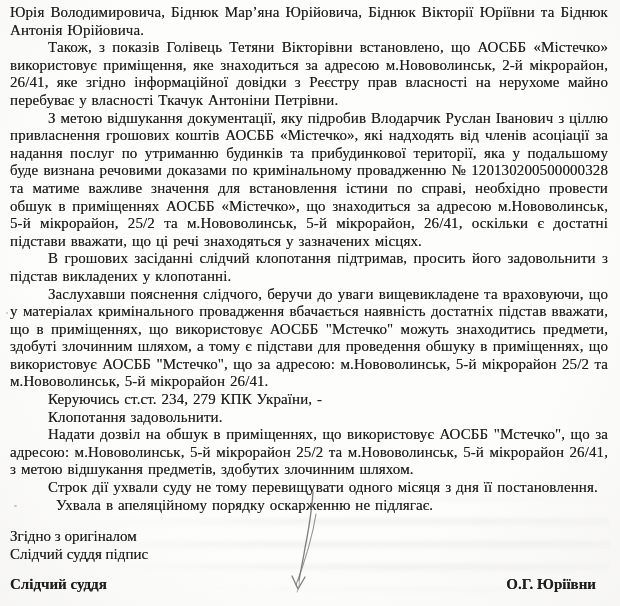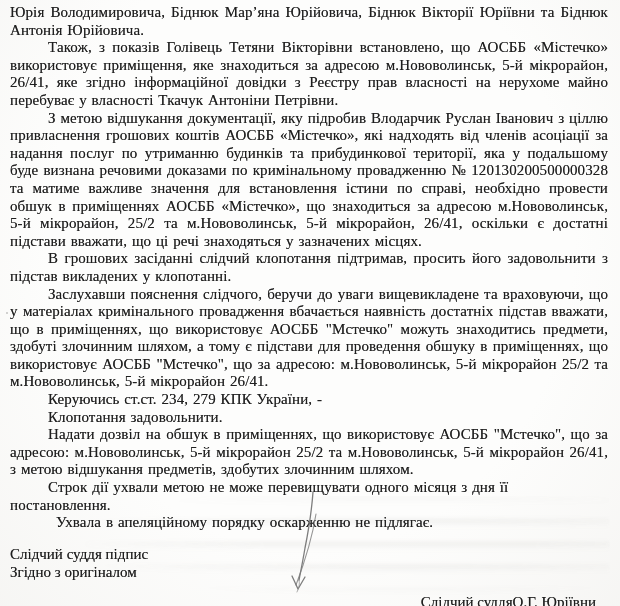--- a/index.html
+++ b/index.html
@@ -38,25 +38,25 @@
   .body-text p.no-justify { text-align: left; }
   .certification {
     margin-top: 13px;
     font-size: 15px;
     line-height: 18px;
     text-shadow: 0 0 0.5px rgba(20,20,20,0.6);
   }
   .certification .cert-line { margin: 0; }
   .final-row {
     display: flex;
-    justify-content: flex-end;
+    justify-content: space-between;
     align-items: baseline;
     margin-top: 12px;
     padding-right: 12px;
-    font-weight: normal;
+    font-weight: bold;
     font-size: 15px;
     line-height: 18px;
     text-shadow: 0 0 0.5px rgba(20,20,20,0.6);
   }
   .signature-svg {
     position: absolute;
     left: 282px;
     top: 448px;
     z-index: 3;
     pointer-events: none;
@@ -85,34 +85,34 @@
 </head>
 <body>
 
 <div class="bleed"></div>
 <div class="speck" style="left:14px;top:505px;width:3px;height:2px;"></div>
 <div class="speck" style="left:6px;top:312px;width:2px;height:2px;"></div>
 
 <div class="page">
   <div class="body-text">
     <p class="no-indent">Юрія Володимировича, Біднюк Мар’яна Юрійовича, Біднюк Вікторії Юріївни та Біднюк Антонія Юрійовича.</p>
-    <p>Також, з показів Голівець Тетяни Вікторівни встановлено, що АОСББ «Містечко» використовує приміщення, яке знаходиться за адресою м.Нововолинськ, 5-й мікрорайон, 26/41, яке згідно інформаційної довідки з Реєстру прав власності на нерухоме майно перебуває у власності Ткачук Антоніни Петрівни.</p>
+    <p>Також, з показів Голівець Тетяни Вікторівни встановлено, що АОСББ «Містечко» використовує приміщення, яке знаходиться за адресою м.Нововолинськ, 2-й мікрорайон, 26/41, яке згідно інформаційної довідки з Реєстру прав власності на нерухоме майно перебуває у власності Ткачук Антоніни Петрівни.</p>
     <p>З метою відшукання документації, яку підробив Влодарчик Руслан Іванович з ціллю привласнення грошових коштів АОСББ «Містечко», які надходять від членів асоціації за надання послуг по утриманню будинків та прибудинкової території, яка у подальшому буде визнана речовими доказами по кримінальному провадженню № 120130200500000328 та матиме важливе значення для встановлення істини по справі, необхідно провести обшук в приміщеннях АОСББ «Містечко», що знаходиться за адресою м.Нововолинськ, 5-й мікрорайон, 25/2 та м.Нововолинськ, 5-й мікрорайон, 26/41, оскільки є достатні підстави вважати, що ці речі знаходяться у зазначених місцях.</p>
     <p>В грошових засіданні слідчий клопотання підтримав, просить його задовольнити з підстав викладених у клопотанні.</p>
     <p>Заслухавши пояснення слідчого, беручи до уваги вищевикладене та враховуючи, що у матеріалах кримінального провадження вбачається наявність достатніх підстав вважати, що в приміщеннях, що використовує АОСББ "Мстечко" можуть знаходитись предмети, здобуті злочинним шляхом, а тому є підстави для проведення обшуку в приміщеннях, що використовує АОСББ "Мстечко", що за адресою: м.Нововолинськ, 5-й мікрорайон 25/2 та м.Нововолинськ, 5-й мікрорайон 26/41.</p>
     <p class="no-justify">Керуючись ст.ст. 234, 279 КПК України, -</p>
     <p class="no-justify">Клопотання задовольнити.</p>
     <p>Надати дозвіл на обшук в приміщеннях, що використовує АОСББ "Мстечко", що за адресою: м.Нововолинськ, 5-й мікрорайон 25/2 та м.Нововолинськ, 5-й мікрорайон 26/41, з метою відшукання предметів, здобутих злочинним шляхом.</p>
-    <p class="no-justify">Строк дії ухвали метою не може перевищувати одного місяця  з дня її постановлення.</p>
+    <p class="no-justify">Строк дії ухвали суду не тому перевищувати одного місяця  з дня її постановлення.</p>
     <p class="no-justify more-indent">Ухвала в апеляційному порядку оскарженню не підлягає.</p>
   </div>
 
   <div class="certification">
+    <p class="cert-line">Згідно з оригіналом</p>
     <p class="cert-line">Слідчий суддя  підпис</p>
-    <p class="cert-line">Згідно з оригіналом</p>
   </div>
 
   <div class="final-row">
     <span>Слідчий суддя</span>
     <span>О.Г. Юріївни</span>
   </div>
 </div>
 
 <svg class="signature-svg" width="46" height="150" viewBox="0 0 46 150" aria-hidden="true">
   <path d="M31,44 C30,58 27,80 23,100 C21,112 19,122 17,132" fill="none" stroke="#6f6f6f" stroke-width="1.3" stroke-linecap="round" opacity="0.9"></path>

